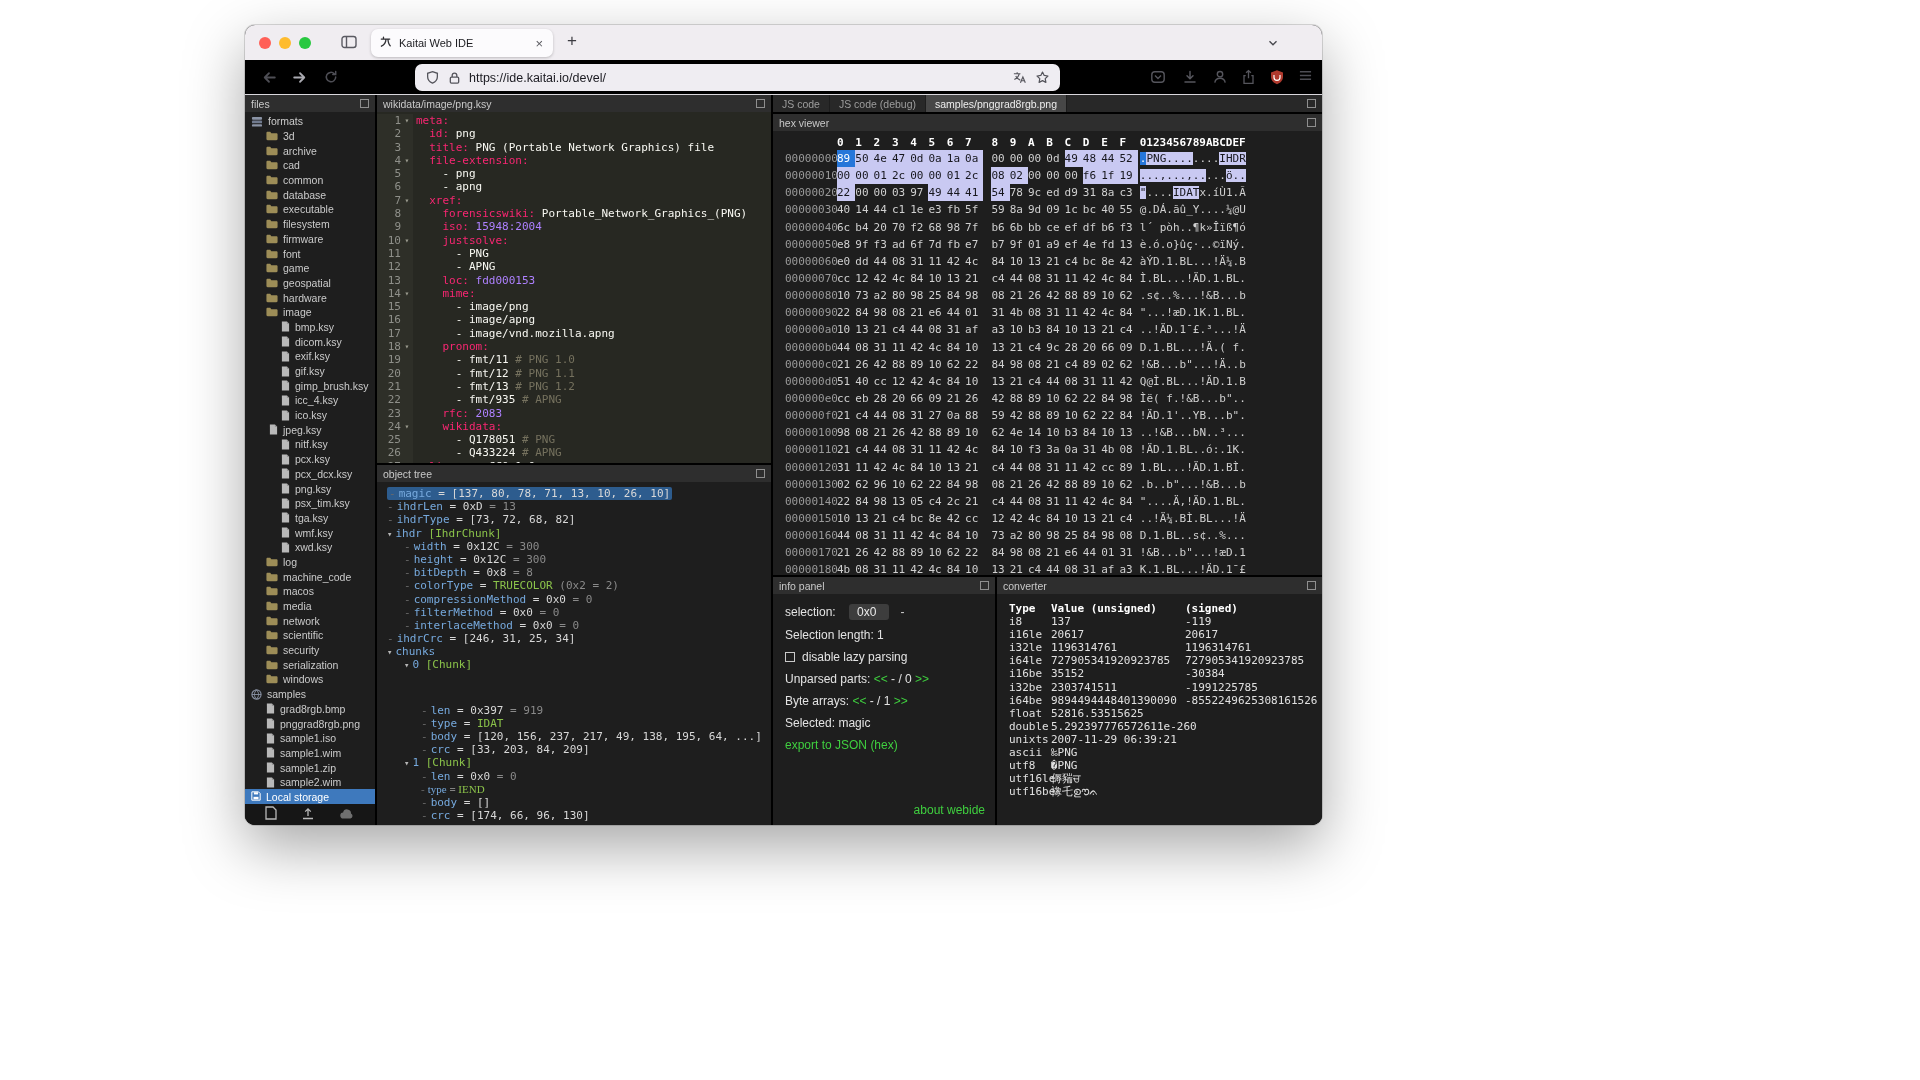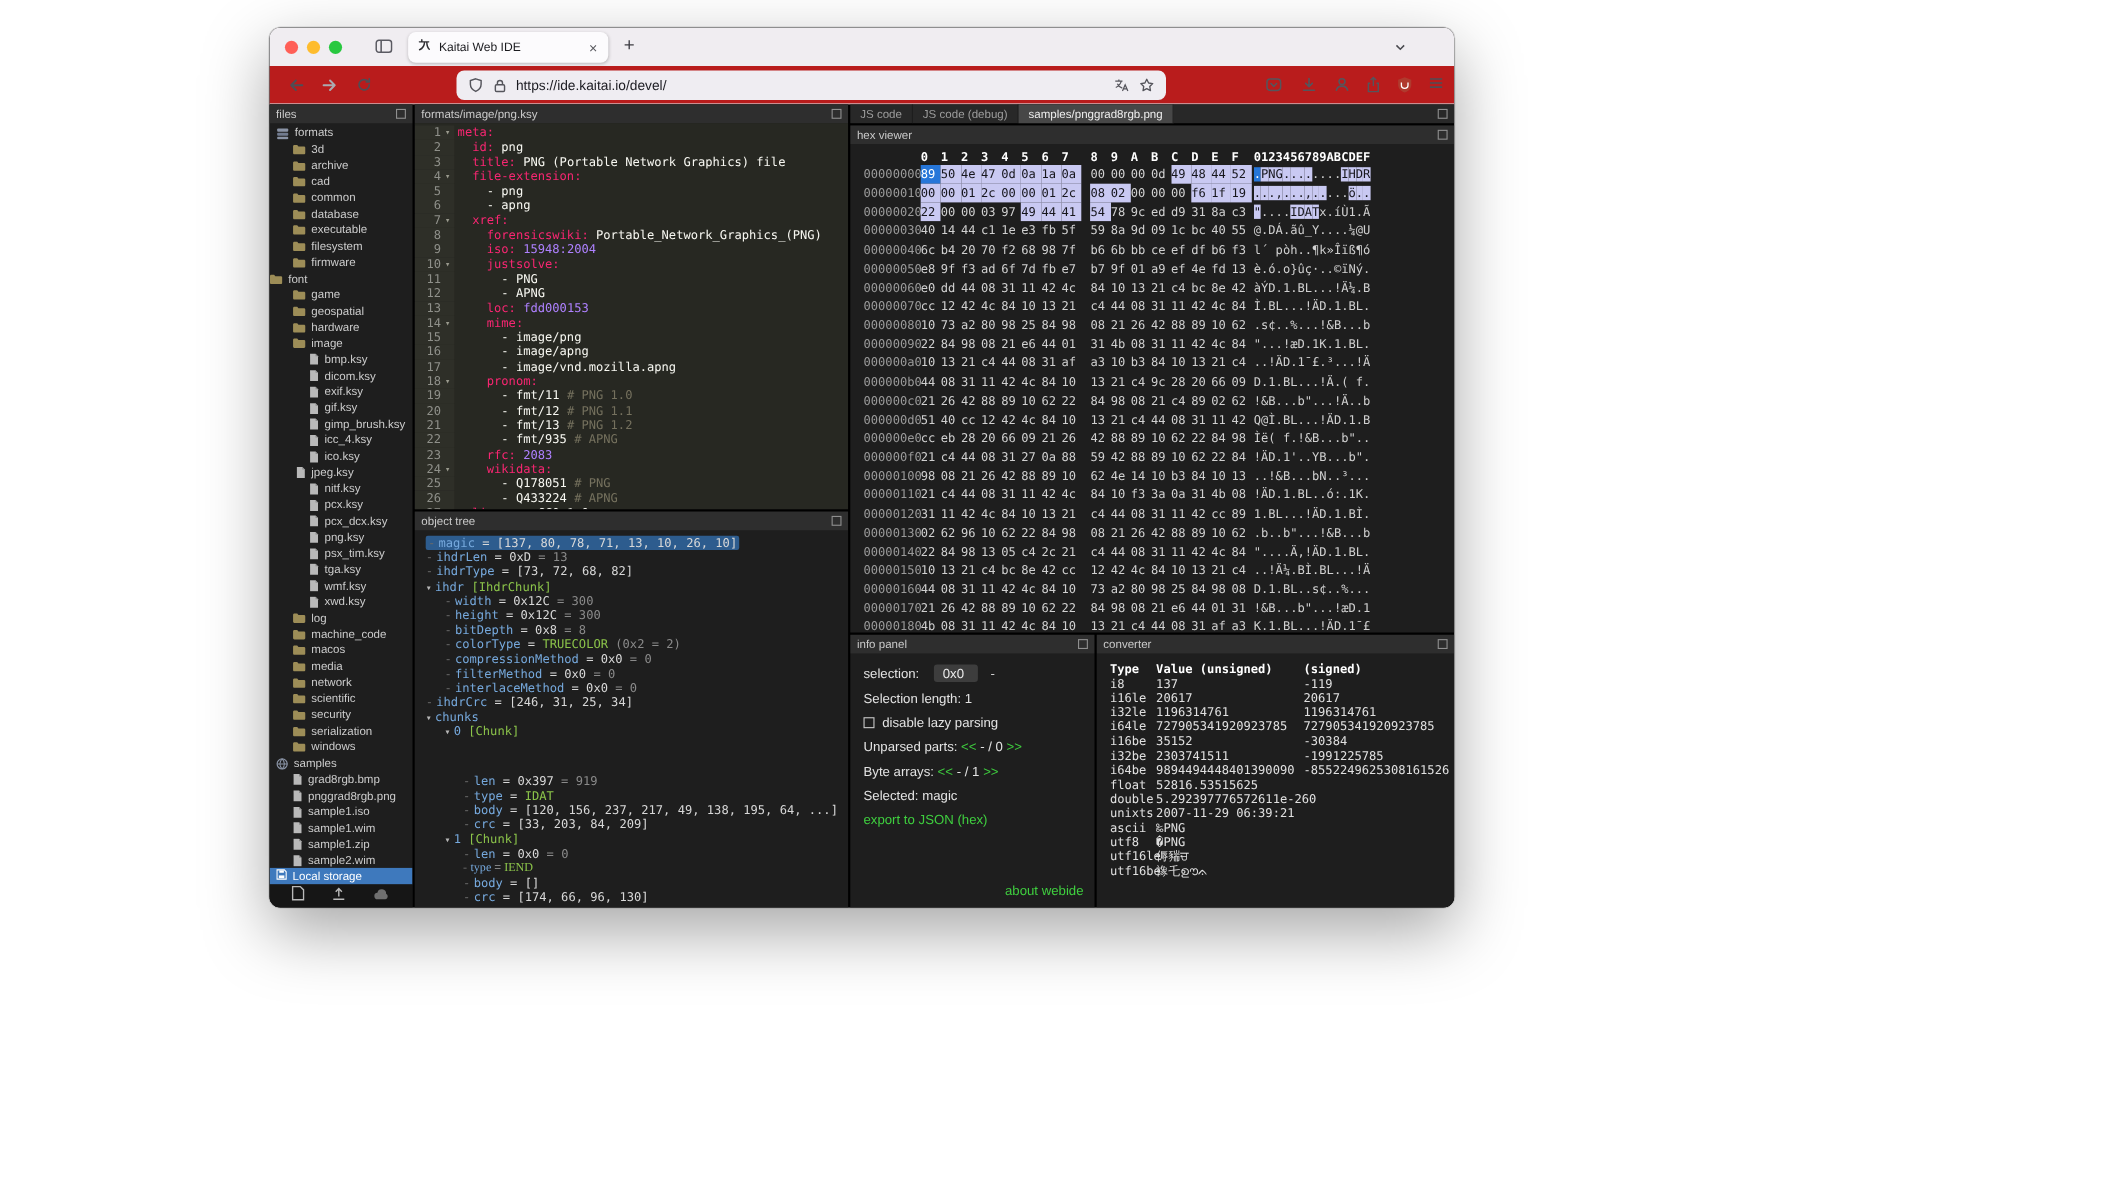--- a/index.html
+++ b/index.html
@@ -12,21 +12,21 @@
   .traffic{display:flex;gap:8px;padding-left:14px}
   .tl{width:12px;height:12px;border-radius:50%;display:inline-block}
   .tl.red{background:#ff5f57}.tl.yel{background:#febc2e}.tl.grn{background:#28c840}
   .fview{position:absolute;left:96px;top:10px}
   .tab{position:absolute;left:126px;top:4px;width:182px;height:28px;background:#fcfbfd;border-radius:7px;
        box-shadow:0 1px 3px rgba(0,0,0,.22);display:flex;align-items:center;padding:0 8px;gap:7px}
   .tab-title{font-size:11px;color:#1b1b1f;flex:1;white-space:nowrap;overflow:hidden}
   .tab-close{font-size:13px;color:#5a5a60;padding:0 2px}
   .newtab{position:absolute;left:322px;top:6px;font-size:17px;color:#3c3c42}
   .tabchev{position:absolute;right:42px;top:11px}
-  .navbar{height:35px;background:#b91c1c;border-bottom:1px solid #d9d7dc;position:relative}
+  .navbar{height:35px;background:#000000;border-bottom:1px solid #d9d7dc;position:relative}
   .nico{position:absolute;top:9px;display:inline-flex}
   .urlbar{position:absolute;left:170px;top:4px;width:645px;height:27px;background:#efedf2;border-radius:7px;
           display:flex;align-items:center;padding:0 10px;gap:8px}
   .url-text{font-size:12.5px;color:#1b1b21;flex:1;white-space:nowrap;overflow:hidden}
   .uico{display:inline-flex;align-items:center}
 
   
   .ide{position:absolute;left:0;top:70px;width:1077px;height:730px;background:#000}
   .panel{position:absolute;background:#1e1e1e;overflow:hidden;display:flex;flex-direction:column}
   .phead{height:17px;background:#2e2e2e;color:#c9c9c9;font-size:10.5px;display:flex;align-items:center;
@@ -285,21 +285,21 @@
             <span class="ft-lb">filesystem</span>
           </div>
           <div class="ft-row" style="padding-left: 21px;">
             <span class="ft-ic">
               <svg width="12" height="10" viewBox="0 0 14 11">
                 <path d="M.5 2c0-.8.6-1.4 1.4-1.4h3l1.3 1.6h5.9c.8 0 1.4.6 1.4 1.4v5.5c0 .8-.6 1.4-1.4 1.4H1.9C1.1 10.5.5 9.9.5 9.1z" fill="#9d8d57"></path>
               </svg>
             </span>
             <span class="ft-lb">firmware</span>
           </div>
-          <div class="ft-row" style="">
+          <div class="ft-row" style="padding-left: 21px;">
             <span class="ft-ic">
               <svg width="12" height="10" viewBox="0 0 14 11">
                 <path d="M.5 2c0-.8.6-1.4 1.4-1.4h3l1.3 1.6h5.9c.8 0 1.4.6 1.4 1.4v5.5c0 .8-.6 1.4-1.4 1.4H1.9C1.1 10.5.5 9.9.5 9.1z" fill="#9d8d57"></path>
               </svg>
             </span>
             <span class="ft-lb">font</span>
           </div>
           <div class="ft-row" style="padding-left: 21px;">
             <span class="ft-ic">
               <svg width="12" height="10" viewBox="0 0 14 11">
@@ -628,21 +628,21 @@
               <path d="M7 9V2M4.2 4.6L7 1.8l2.8 2.8M2 11.5h10" stroke="#b9b9b9" stroke-width="1.3" fill="none"></path>
             </svg></span>
         <span><svg width="16" height="11" viewBox="0 0 16 11">
               <path d="M4.5 9.5a3 3 0 0 1-.4-6A4 4 0 0 1 12 4.6a2.6 2.6 0 0 1-.6 4.9z" fill="#6f6f6f"></path>
             </svg></span>
       </div>
     </section>
 
     <section class="panel p-editor">
       <div class="phead">
-        <span>formats/image/png.ksy</span>
+        <span>wikidata/image/png.ksy</span>
         <span class="sq"></span>
       </div>
       <div class="p-body code-body">
           <div class="cl">
             <span class="gut">
               <span class="gnum">1</span>
               <span class="gfold">▾</span>
             </span>
             <span class="ctext"><span class="tk-k">meta:</span></span>
           </div>

